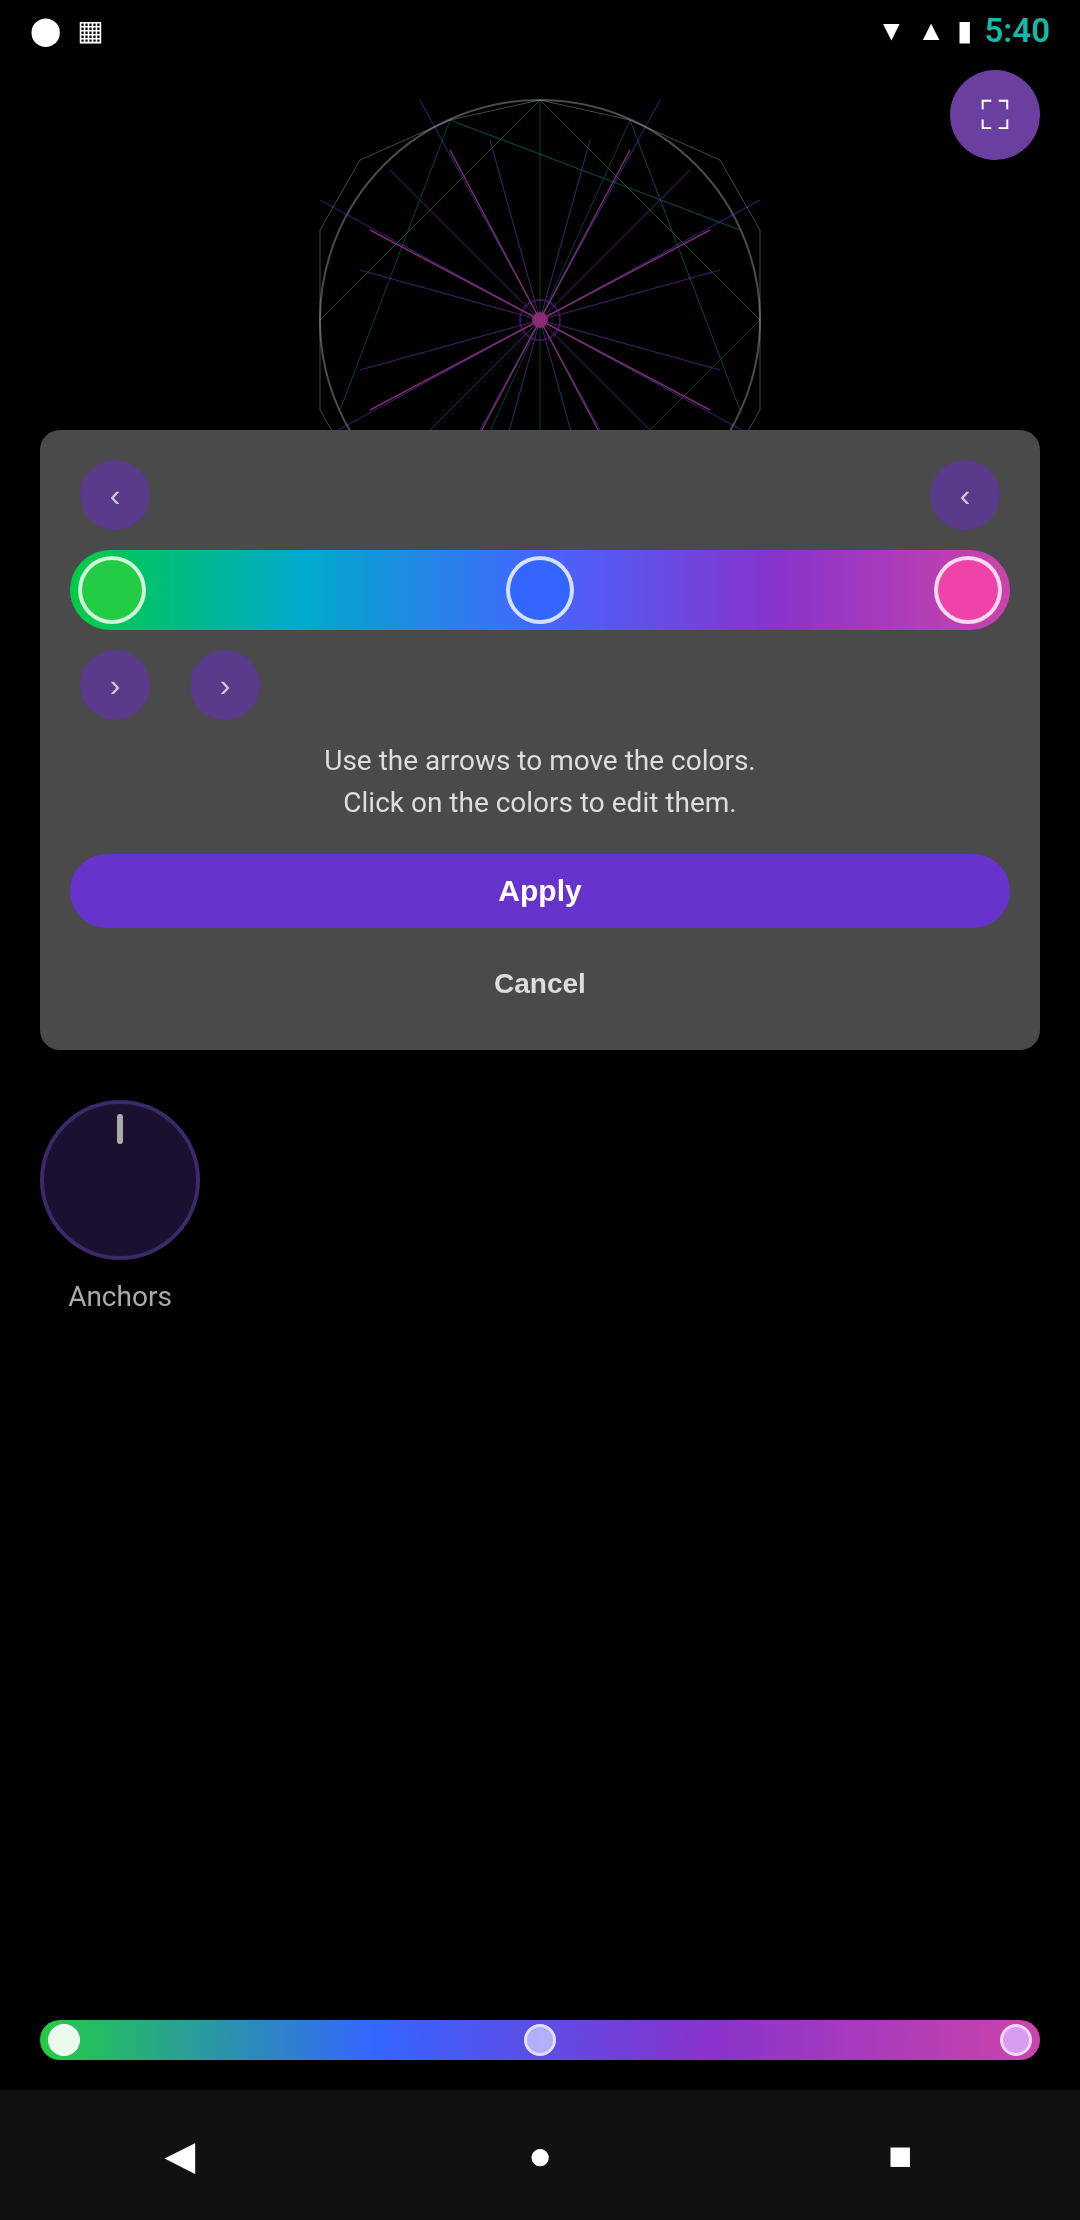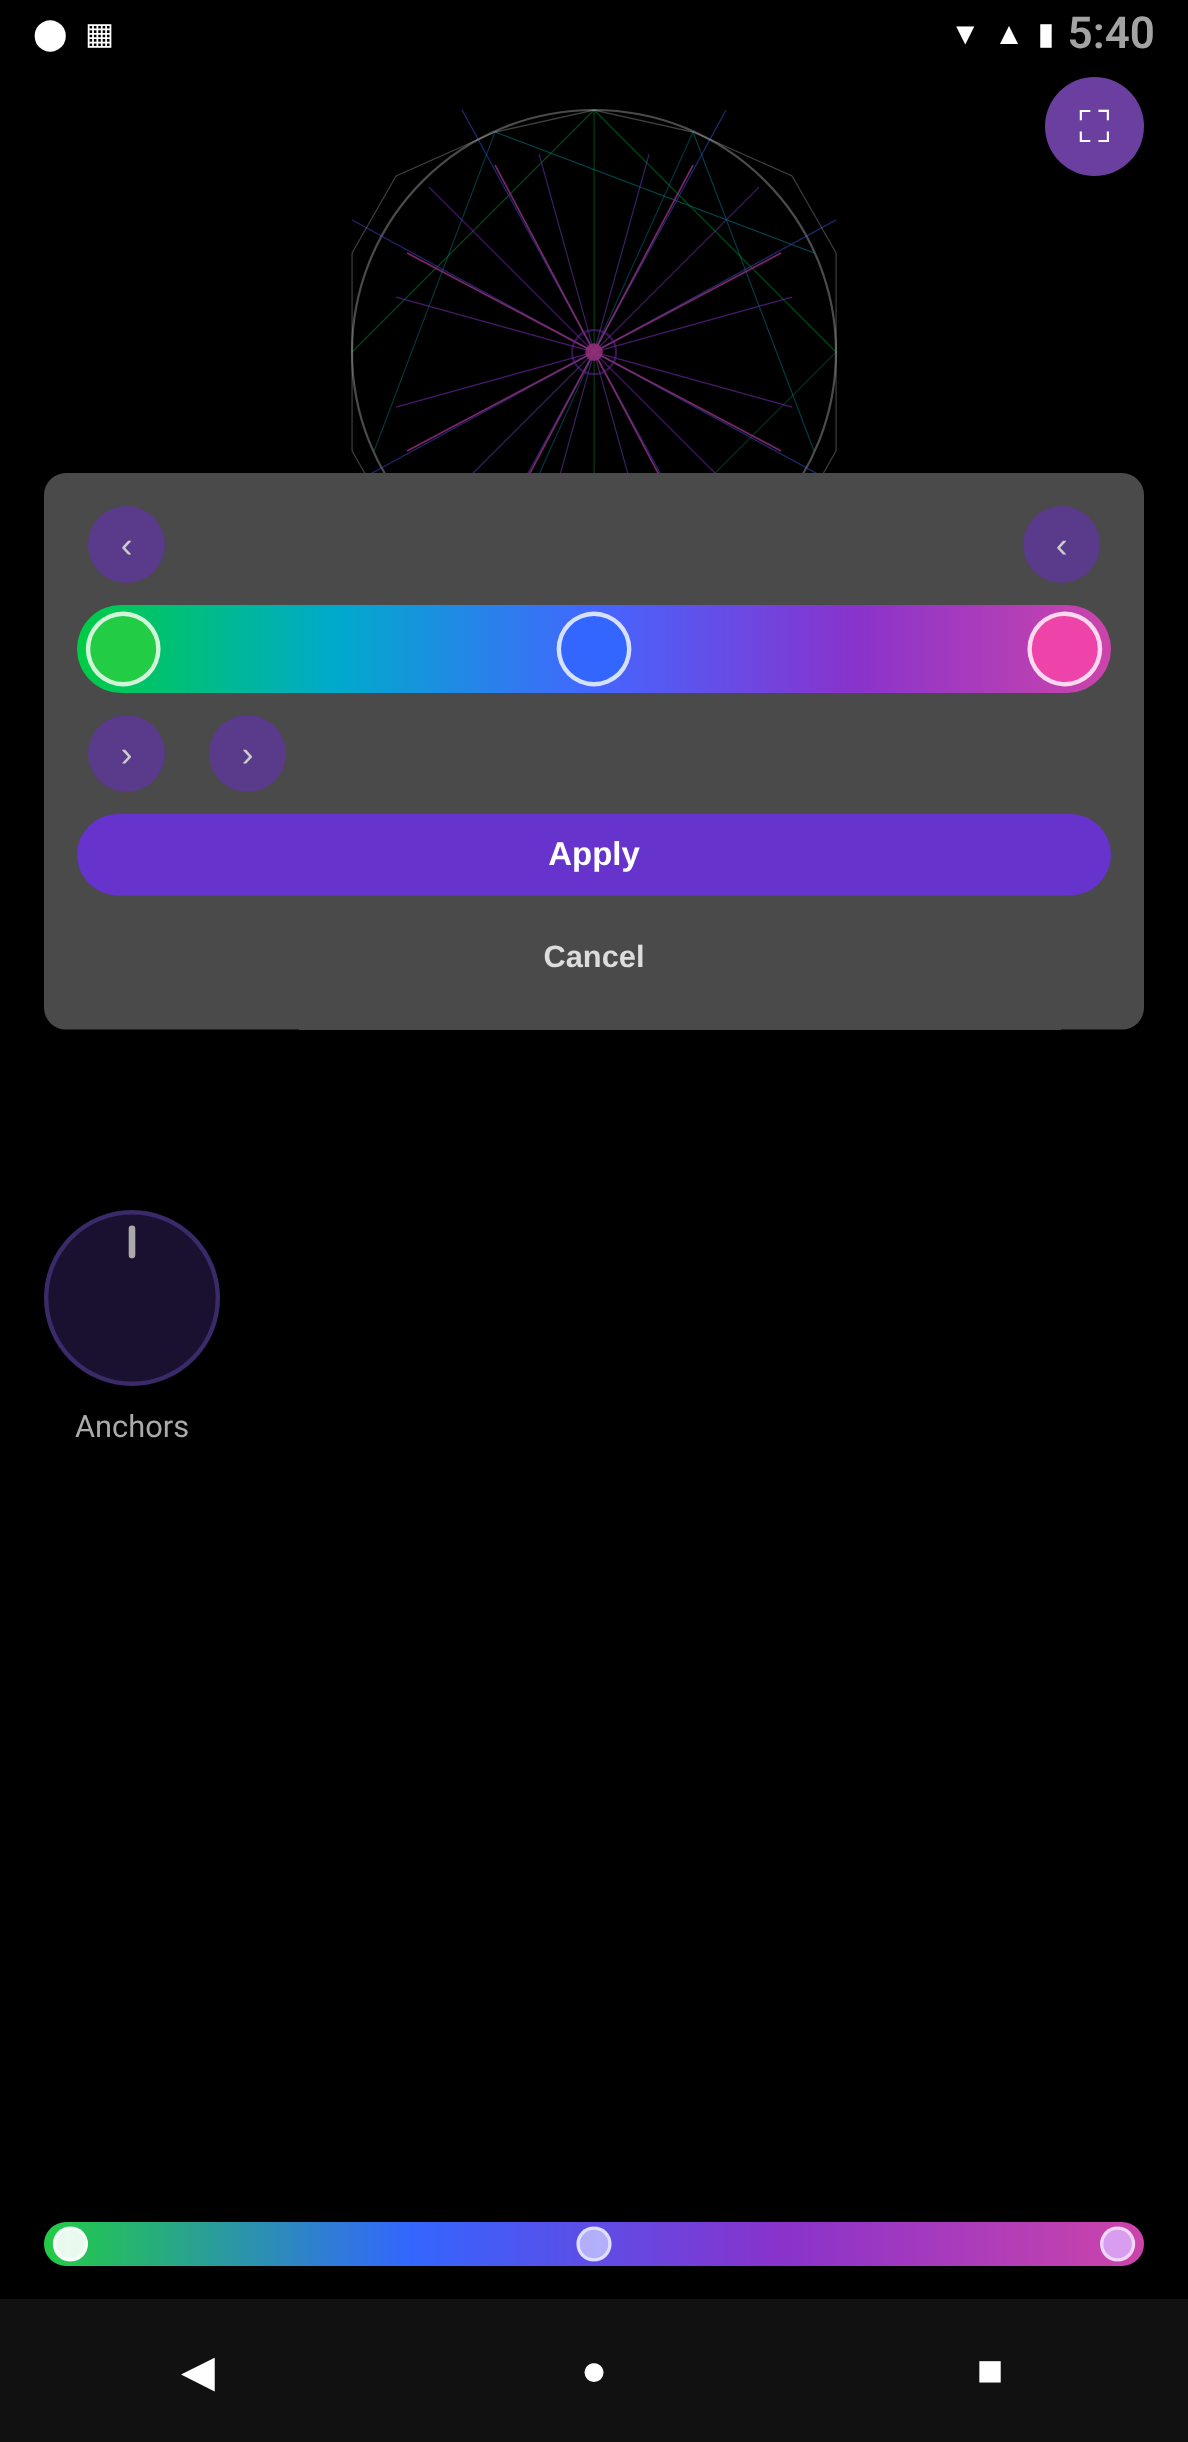--- a/index.html
+++ b/index.html
@@ -42,22 +42,22 @@
       font-size: 28px;
       font-weight: 500;
     }
 
     .status-icon {
       color: #fff;
       font-size: 28px;
     }
 
     .time-text {
-      color: #a3a3a3;
-      font-size: 40px;
+      color: #14b8a6;
+      font-size: 33px;
       font-weight: 600;
     }
 
     
     .viz-area {
       position: absolute;
       top: 0;
       left: 0;
       width: 100%;
       height: 640px;
@@ -445,20 +445,24 @@
 
   <div class="arrow-row">
     <button class="arrow-btn">
       <span>›</span>
     </button>
     <button class="arrow-btn">
       <span>›</span>
     </button>
   </div>
 
+  <p class="instruction-text">
+    <span>Use the arrows to move the colors.</span><br>
+    <span>Click on the colors to edit them.</span>
+  </p>
 
   <div class="dialog-buttons">
     <button class="apply-btn">Apply</button>
     <button class="cancel-btn">Cancel</button>
   </div>
 
 </div>
 
 <div class="knobs-area">
   <div class="knob-container">

